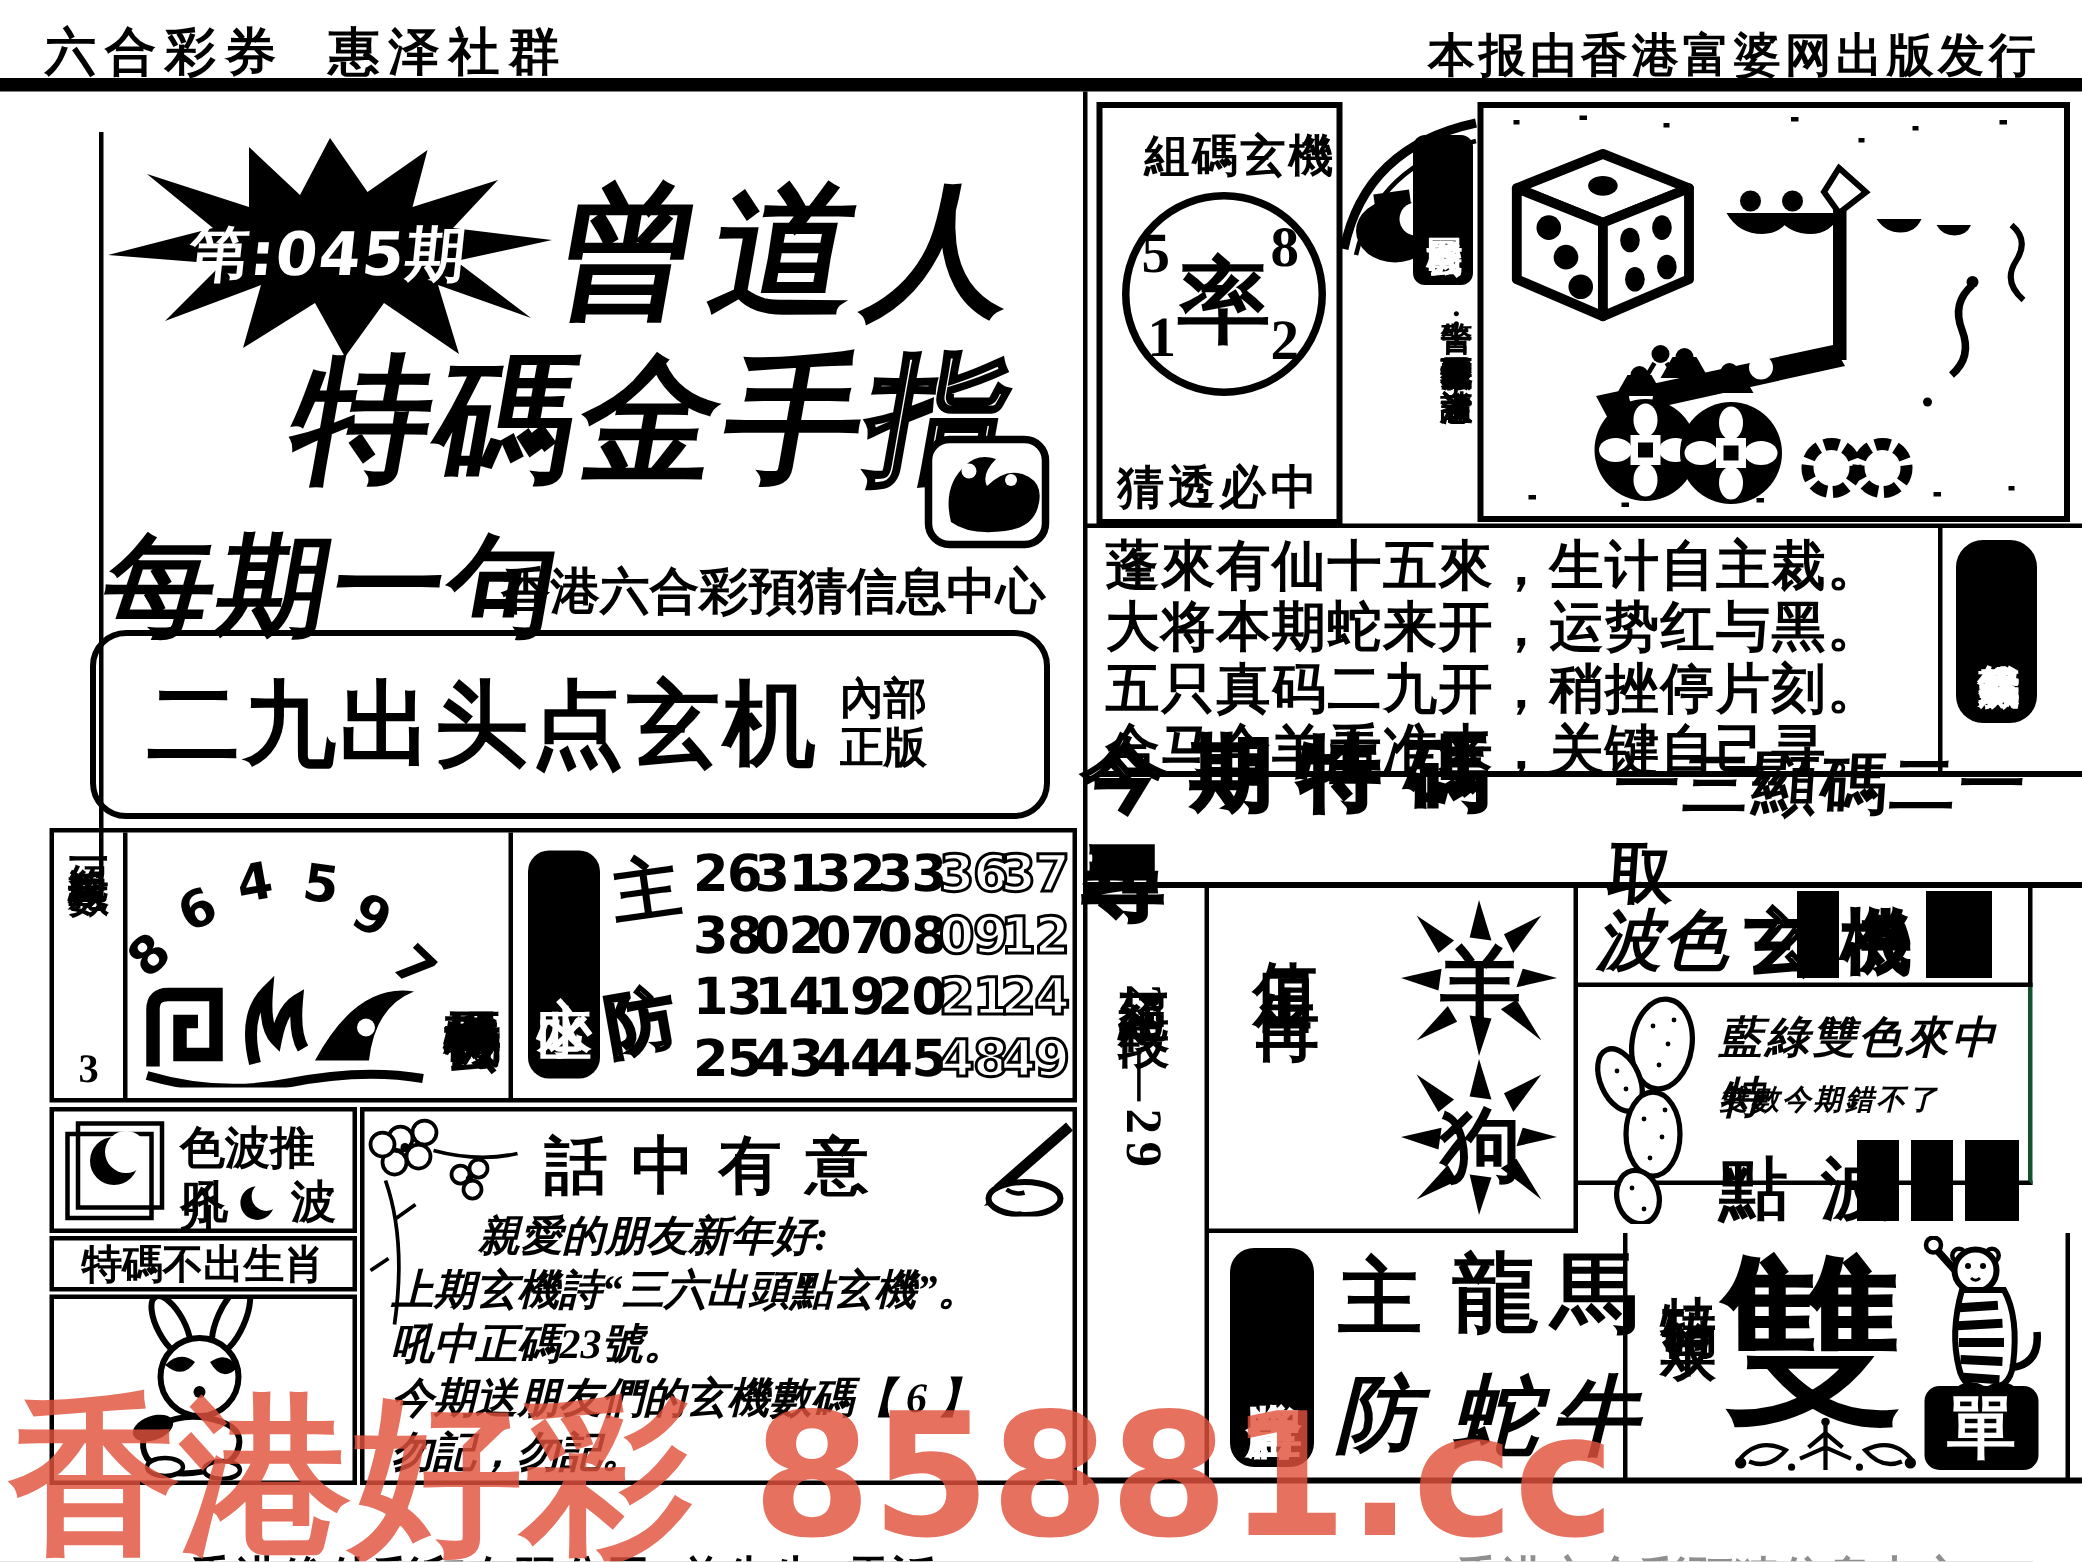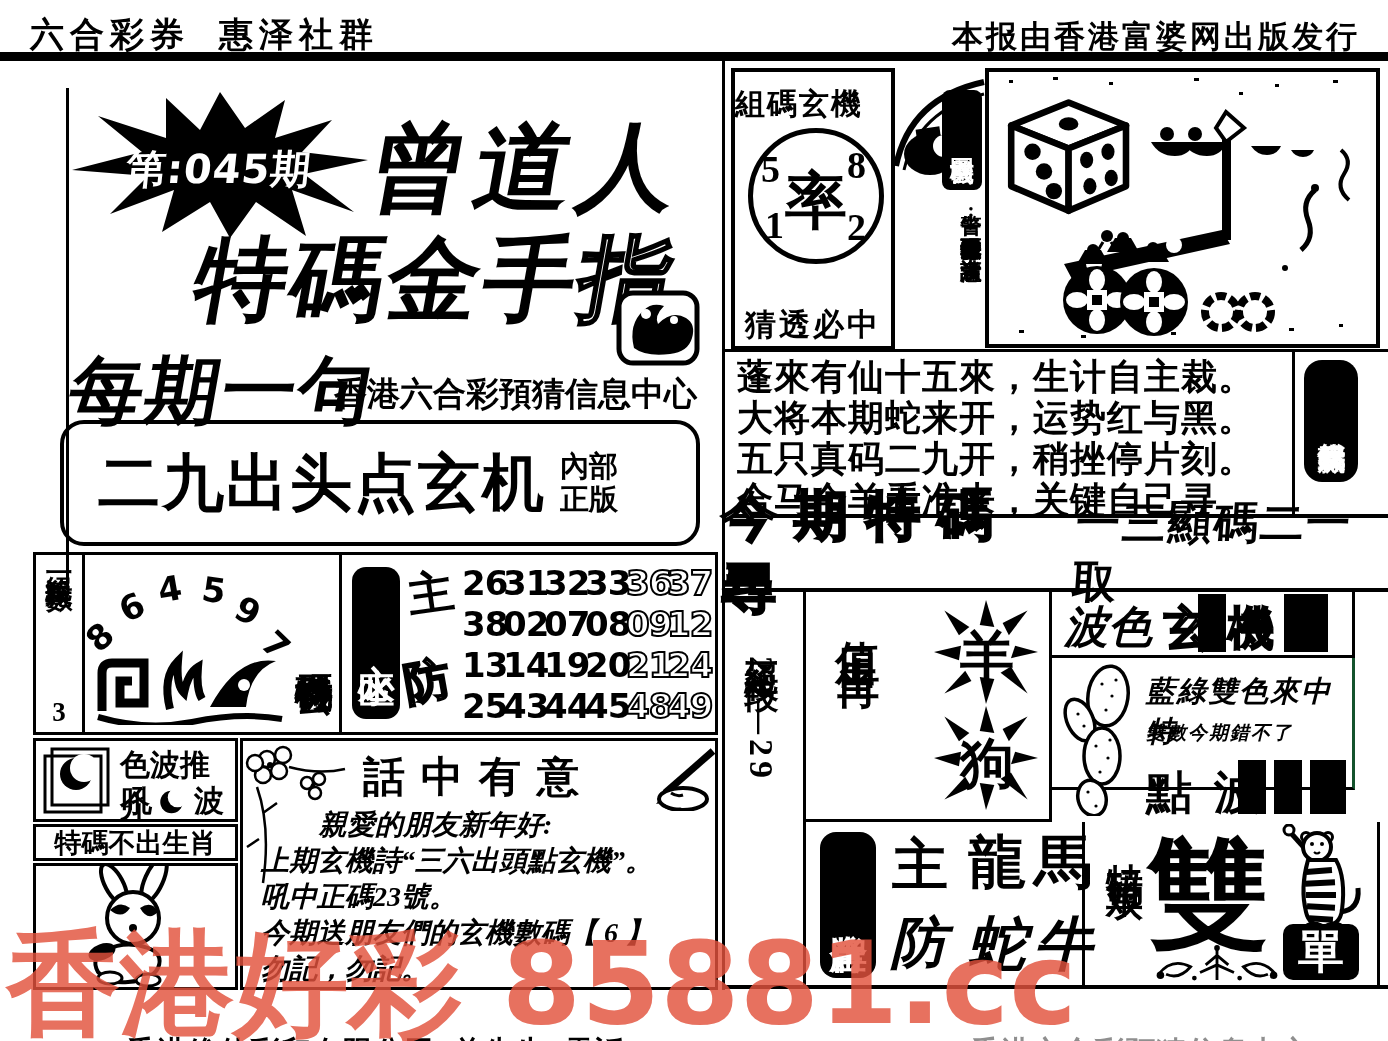--- a/index.html
+++ b/index.html
@@ -193,21 +193,21 @@
       <div>上期玄機詩“三六出頭點玄機”。</div>
       <div>吼中正碼23號。</div>
       <div>今期送朋友們的玄機數碼【 6 】</div>
       <div>勿記，勿記。</div>
     </div>
   </div>
 
   <div class="abs" style="left:722px;top:61px;width:3px;height:929px;background:#000;"></div>
 
   <div class="abs" style="left:731px;top:68px;width:164px;height:282px;border:4px solid #000;box-sizing:border-box;">
-    <div class="serif" style="position:absolute;left:0;top:12px;width:100%;text-align:left;font-size:30px;font-weight:900;letter-spacing:2px;">組碼玄機</div>
+    <div class="serif" style="position:absolute;left:0;top:12px;width:100%;text-align:right;font-size:30px;font-weight:900;letter-spacing:2px;">組碼玄機</div>
     <div class="abs" style="left:13px;top:56px;width:126px;height:126px;border:5px solid #000;border-radius:50%;">
       <div class="serif" style="position:absolute;left:0;top:26px;width:100%;text-align:center;font-size:62px;font-weight:900;">率</div>
       <div class="abs serif" style="left:8px;top:14px;font-size:38px;font-weight:700;">5</div>
       <div class="abs serif" style="left:94px;top:10px;font-size:38px;font-weight:700;">8</div>
       <div class="abs serif" style="left:12px;top:70px;font-size:38px;font-weight:700;">1</div>
       <div class="abs serif" style="left:94px;top:72px;font-size:38px;font-weight:700;">2</div>
     </div>
     <div class="serif" style="position:absolute;left:0;top:232px;width:100%;text-align:center;font-size:31px;font-weight:900;letter-spacing:3px;">猜透必中</div>
   </div>
 

